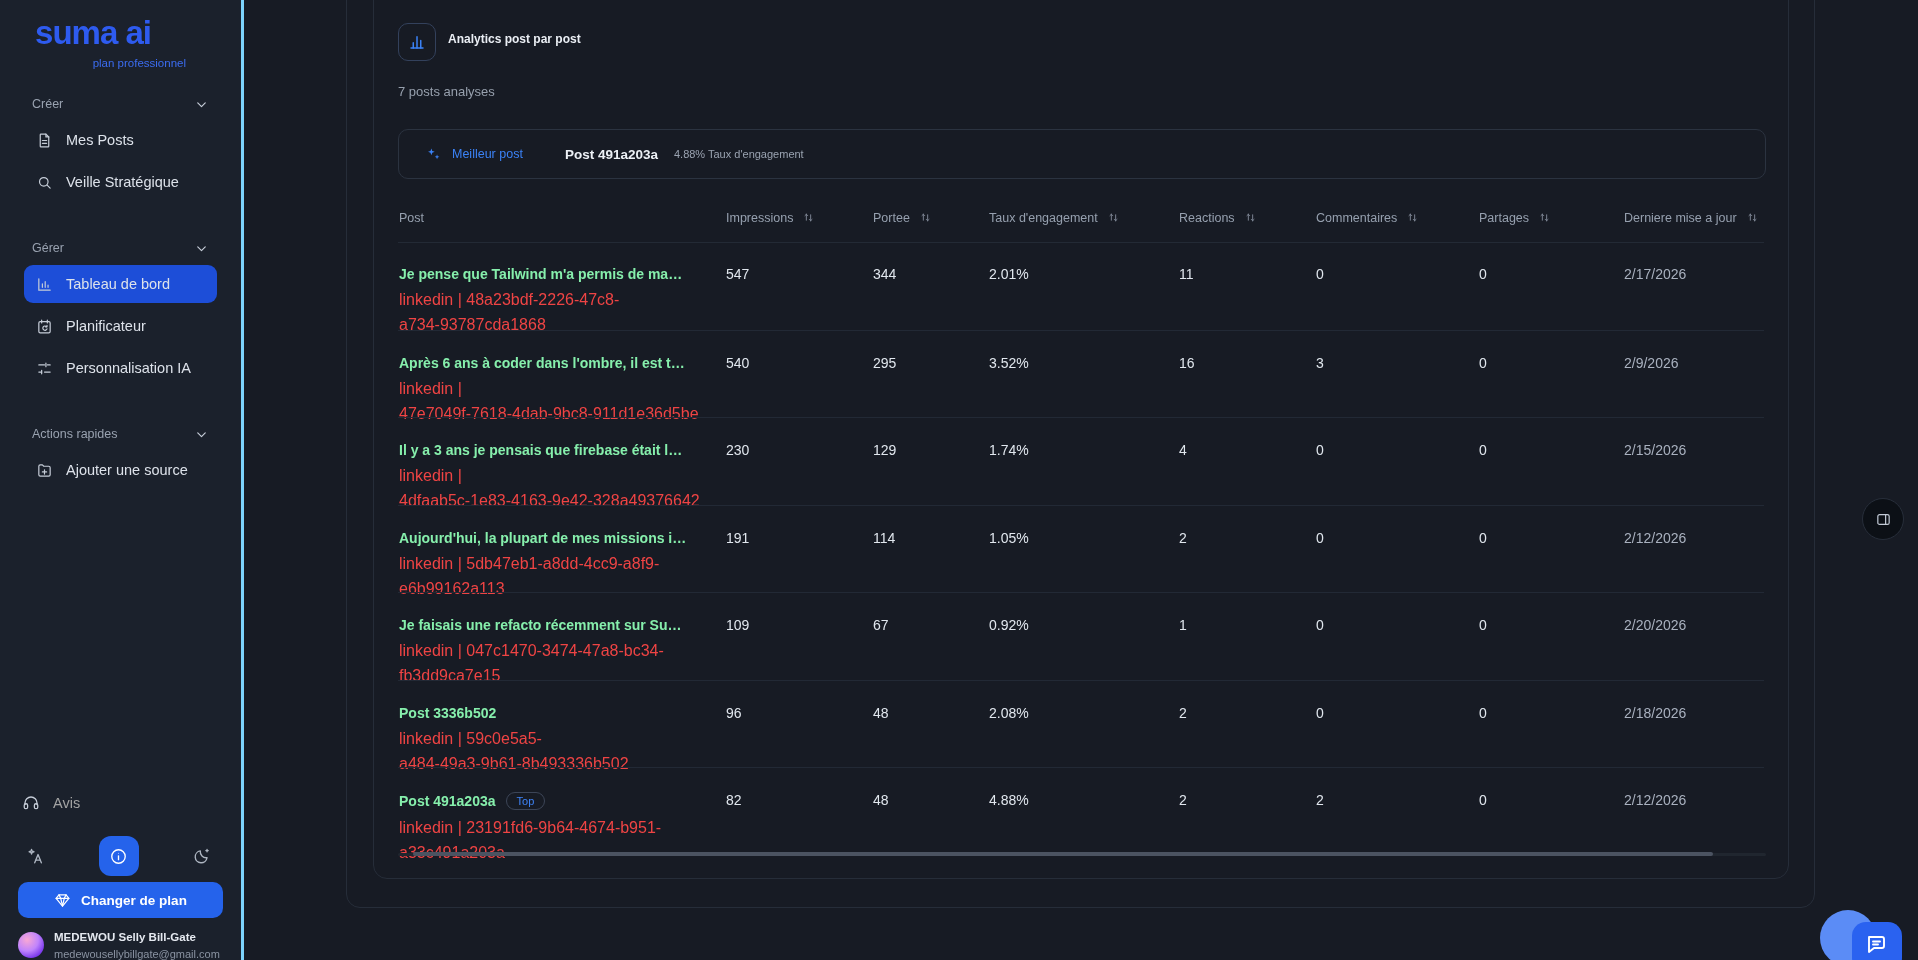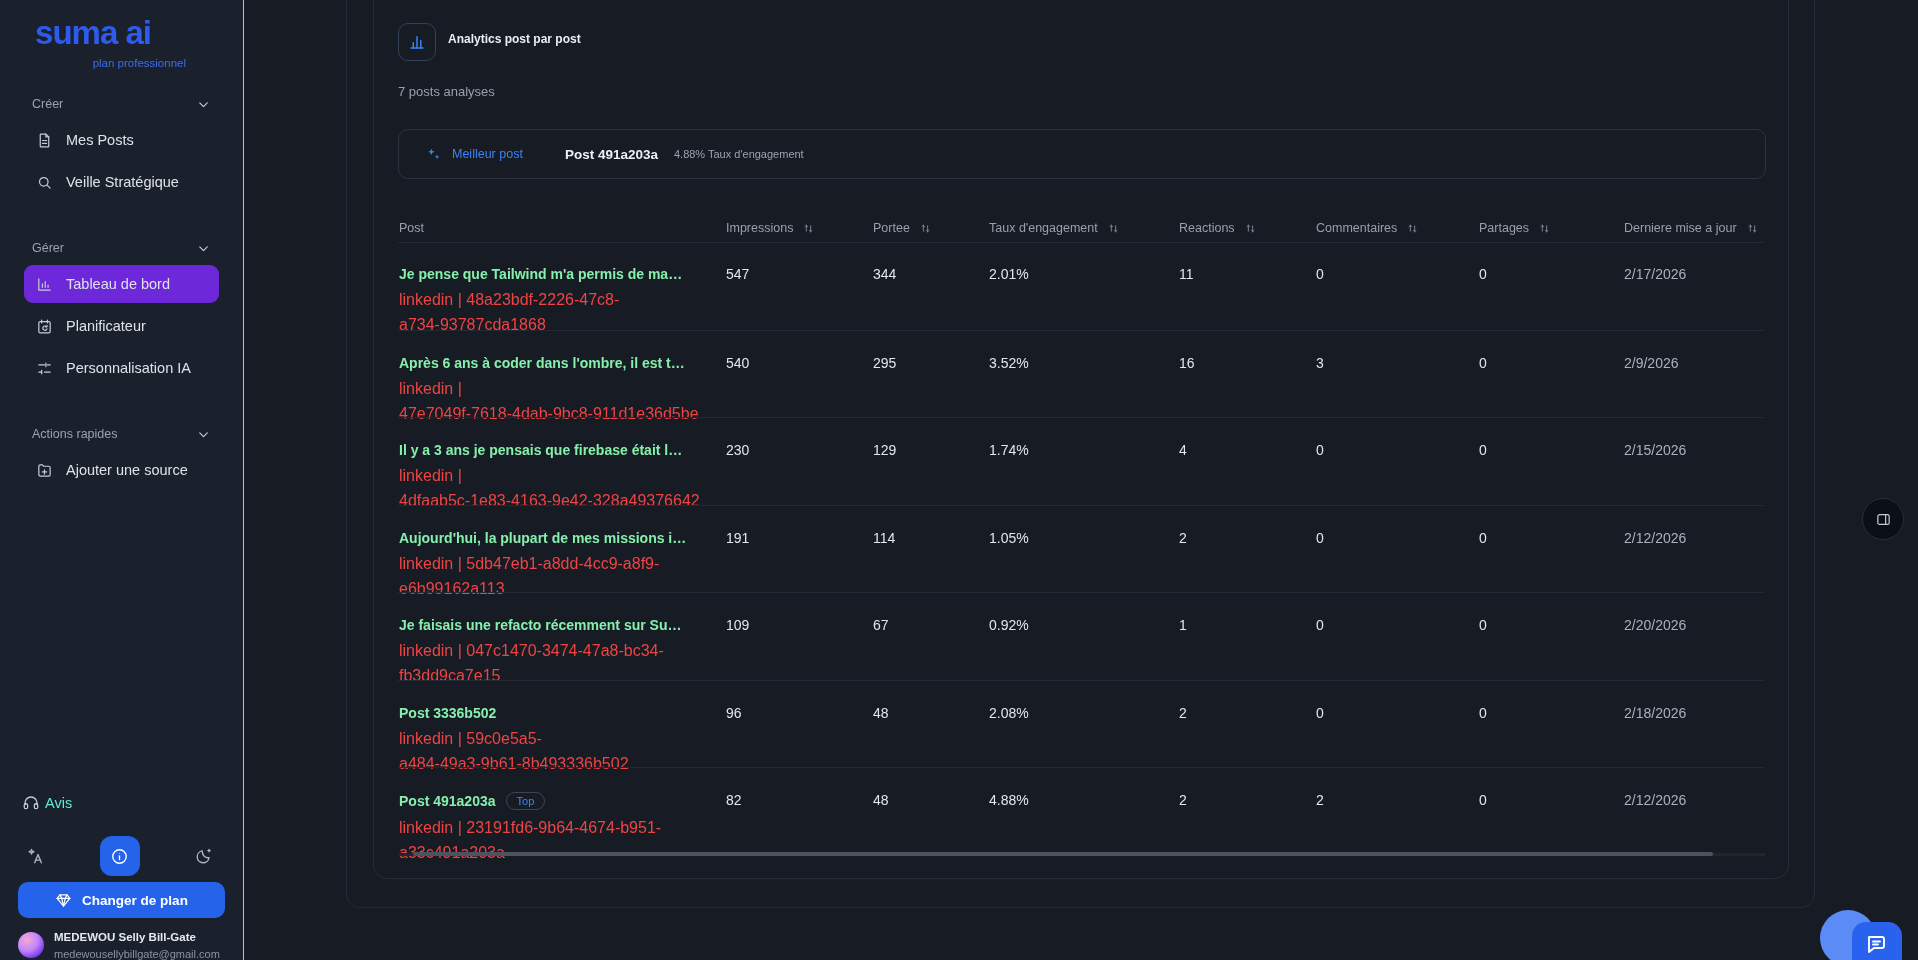--- a/index.html
+++ b/index.html
@@ -3,37 +3,37 @@
 <meta charset="utf-8">
 <style>
   html,body{margin:0;padding:0}
   body{
     width:1918px;height:960px;position:relative;overflow:hidden;
     background:#171b24;color:#e7ebf1;
     font-family:"Liberation Sans",sans-serif;
   }
   
   .sidebar{position:absolute;left:0;top:0;bottom:0;width:244px;background:#1b212c;
-    border-right:1px solid #7dd3fc;display:flex;flex-direction:column;box-sizing:border-box}
+    border-right:3px solid #7dd3fc;display:flex;flex-direction:column;box-sizing:border-box}
   .logo{margin-top:14px;width:186px;text-align:center;font-size:33px;font-weight:800;
     color:#2e5bef;letter-spacing:-1px}
   .plan{width:186px;text-align:right;color:#3b6cf0;font-size:11.5px;margin-top:5px}
   .nav{padding:0 24px;margin-top:0}
   .sec{margin-top:34px}
   .sec:first-child{margin-top:22px}
   .sec-head{display:flex;align-items:center;justify-content:space-between;padding:2px 8px;
     color:#99a2b0;font-size:12.5px;cursor:pointer;height:22px}
   .item{display:flex;align-items:center;gap:13px;padding:0 12px;height:38px;margin-top:4px;
     border-radius:9px;font-size:14.5px;color:#dde2ea;cursor:pointer}
-  .item.active{background:#6d28d9}
+  .item.active{background:#1d4ed8}
   .icn{display:inline-flex;color:#c6cdd8}
   .icn svg{display:block}
   .flex-sp{flex:1}
-  .avis-row{display:flex;align-items:center;gap:5px;padding:0 22px;height:38px;
-    font-size:14.5px;color:#5eead4;cursor:pointer;margin-bottom:8px}
+  .avis-row{display:flex;align-items:center;gap:13px;padding:0 22px;height:38px;
+    font-size:14.5px;color:#a3a3a3;cursor:pointer;margin-bottom:8px}
   .util-row{display:flex;align-items:center;justify-content:space-between;
     padding:6px 30px 6px 26px;height:52px;box-sizing:border-box}
   .util-icon{color:#aeb6c2;cursor:pointer;display:inline-flex}
   .util-btn{width:40px;height:40px;border-radius:12px;background:#2563eb;border:none;
     display:flex;align-items:center;justify-content:center;color:#fff;cursor:pointer}
   .upgrade{margin:0 18px;height:36px;border-radius:10px;background:#2563eb;color:#fff;
     font-weight:700;font-size:13.5px;display:flex;align-items:center;justify-content:center;
     gap:10px;border:none;cursor:pointer;font-family:inherit}
   .user-row{display:flex;gap:10px;padding:12px 18px 0;align-items:center}
   .avatar{width:26px;height:26px;border-radius:50%;flex:none;
@@ -50,21 +50,21 @@
     border:1px solid #33415c;display:flex;align-items:center;justify-content:center;color:#3b82f6}
   .card-title{position:absolute;left:74px;top:55px;font-size:12px;font-weight:700;color:#eaeef4}
   .card-sub{position:absolute;left:24px;top:107px;font-size:13px;color:#97a0ad}
   .best-box{position:absolute;left:24px;top:152px;width:1368px;height:50px;border:1px solid #2b3340;
     border-radius:10px;box-sizing:border-box;display:flex;align-items:center;padding-left:26px}
   .best-label{color:#3b82f6;font-size:12.5px;margin-left:10px}
   .best-post{color:#edf1f6;font-size:13.5px;font-weight:700;margin-left:42px}
   .best-metric{color:#9aa3b1;font-size:11px;margin-left:16px}
   .t-head{position:absolute;left:24px;right:24px;top:229px;height:36px;
     border-bottom:1px solid #232a35;font-size:12.5px;color:#96a0af}
-  .th{position:absolute;top:15px;display:flex;align-items:center;gap:9px;cursor:pointer;white-space:nowrap}
+  .th{position:absolute;top:5px;display:flex;gap:9px;cursor:pointer;white-space:nowrap}
   .sort{color:#7e8795;display:inline-flex}
   .rows{position:absolute;left:24px;right:24px;top:265px}
   .t-row{position:relative;height:87.5px;box-sizing:border-box}
   .t-row + .t-row{border-top:1px solid #222935}
   .cell{position:absolute;top:24px;font-size:14px;color:#e1e7ee;white-space:nowrap}
   .col-0{left:1px}.col-1{left:328px}.col-2{left:475px}.col-3{left:591px}
   .col-4{left:781px}.col-5{left:918px}.col-6{left:1081px}.col-7{left:1226px}
   .c-post{width:318px;white-space:normal}
   .title-line{display:flex;align-items:center;gap:10px}
   .row-title{font-weight:700;font-size:14px;color:#86efac;white-space:nowrap}

